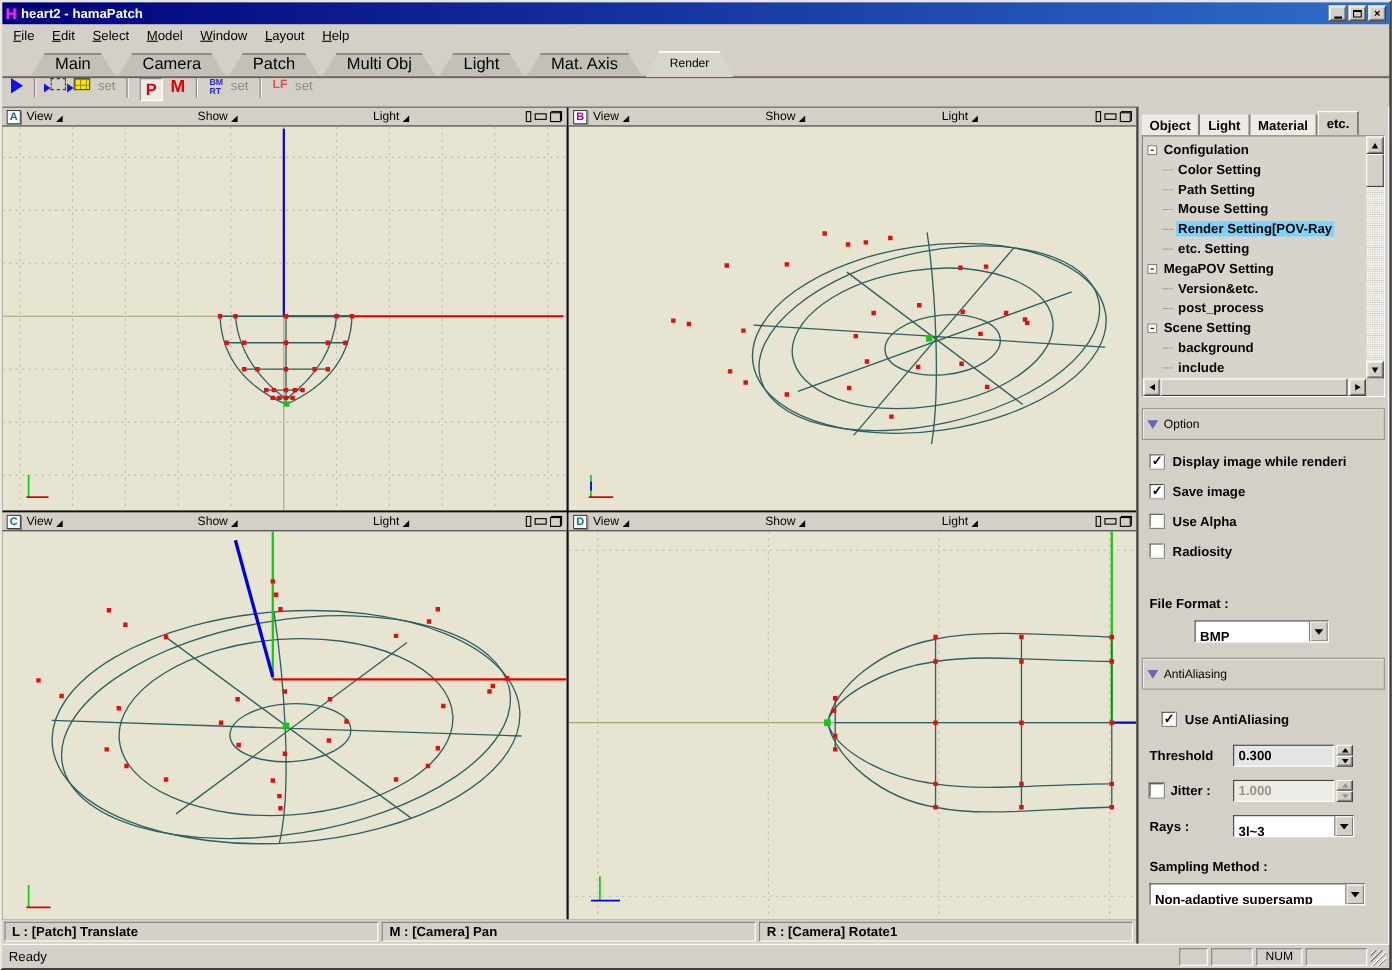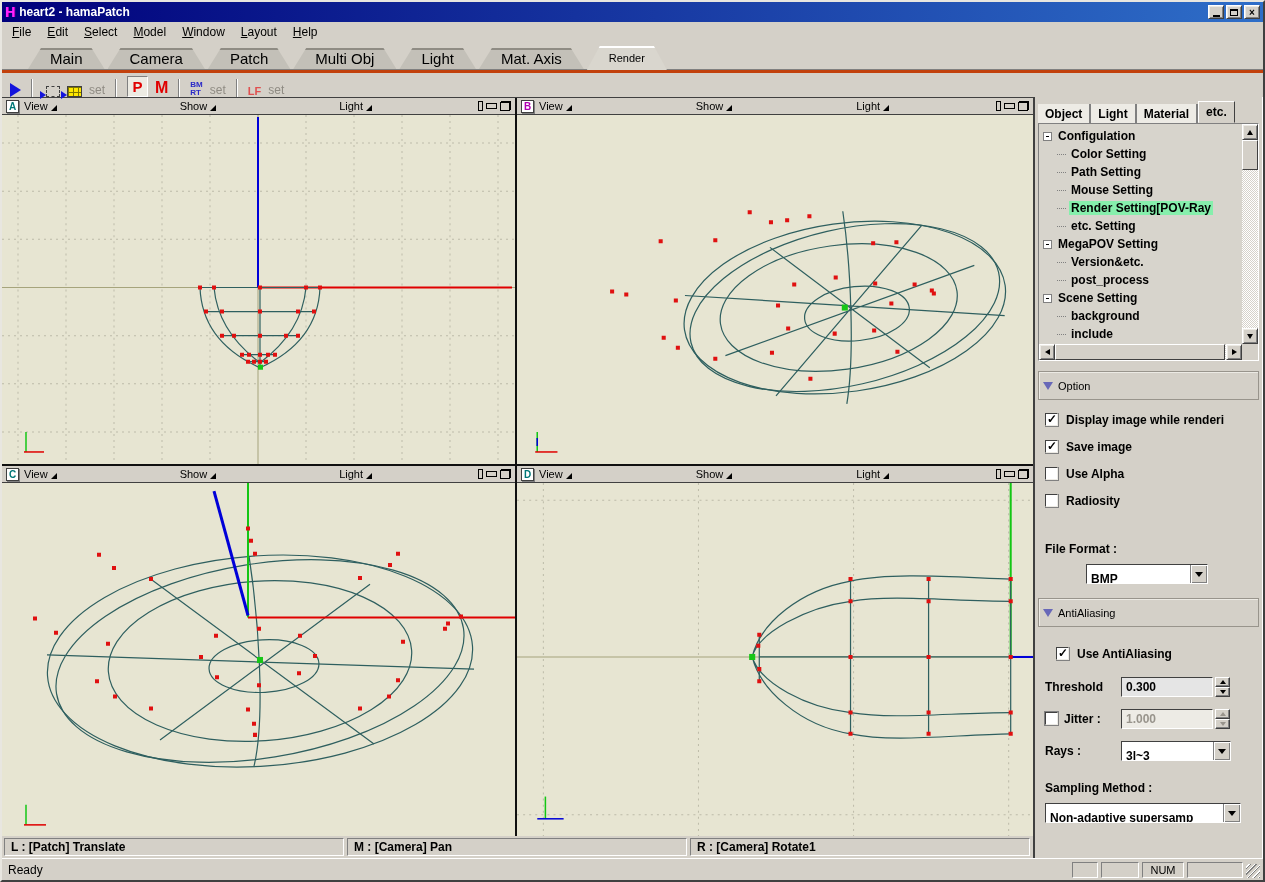--- a/index.html
+++ b/index.html
@@ -18,21 +18,21 @@
   .menubar{height:20px;display:flex;align-items:center;padding-left:2px;font-size:12px;flex:none}
   .menu-item{padding:2px 8px;color:#000}
   .menu-item u{text-decoration:underline}
 
   
   .tabrow{height:28px;display:flex;align-items:flex-end;padding-left:26px;flex:none;border-bottom:1px solid #808080;position:relative}
   .tab{height:21px;margin-right:3px;padding:0 22px;display:flex;align-items:center;font-size:15px;background:#C3C0B8;clip-path:polygon(13px 0,calc(100% - 13px) 0,100% 100%,0 100%);box-shadow:inset 0 2px 0 #8f8c84}
   .tab.active{height:24px;background:#D9D6CE;font-size:11px;box-shadow:inset 0 2px 0 #fff;margin-bottom:-1px;z-index:2}
 
   
-  .toolbar{height:27px;display:flex;align-items:flex-end;padding-left:8px;gap:7px;border-top:3px solid #c2410c;flex:none}
+  .toolbar{height:27px;display:flex;align-items:flex-start;padding-left:8px;gap:7px;border-top:1px solid #c2410c;flex:none}
   .tsep{width:2px;height:18px;border-left:1px solid #808080;border-right:1px solid #fff;margin:0 3px}
   .play-icon{width:0;height:0;border-left:11px solid #1414DC;border-top:7px solid transparent;border-bottom:7px solid transparent}
   .marquee-icon{width:14px;height:11px;border:1px dashed #404040;position:relative;margin-left:3px}
   .marquee-icon::before,.grid-icon::before{content:"";position:absolute;left:-7px;bottom:-3px;border-top:4px solid transparent;border-bottom:4px solid transparent;border-left:6px solid #1414DC}
   .grid-icon{width:15px;height:11px;border:1px solid #404040;position:relative;background-color:#FFE800;background-image:linear-gradient(#807800 1px,transparent 1px),linear-gradient(90deg,#807800 1px,transparent 1px);background-size:5px 5px}
   .tool-set{color:#8F8B83;font-size:12px}
   .p-button{width:21px;height:21px;background:#EDEBE3;border:1px solid;border-color:#808080 #fff #fff #808080;color:#E00000;font-weight:bold;font-size:15px;display:flex;align-items:center;justify-content:center}
   .m-button{color:#E00000;font-weight:bold;font-size:16px}
   .bmrt{color:#2A2AC8;font-weight:bold;font-size:8px;line-height:8px;letter-spacing:0}
   .lf-button{color:#E05050;font-weight:bold;font-size:11px}
@@ -69,21 +69,21 @@
   .rtab{height:19px;padding:1px 7px;background:#EDEBE5;border-right:2px solid #808080;display:flex;align-items:center}
   .rtab.active{height:22px;background:#D4D0C8;border:1px solid;border-color:#fff #404040 #D4D0C8 #fff;font-weight:bold}
   .treebox{height:238px;flex:none;border:1px solid;border-color:#808080 #fff #fff #808080;background:#D7D4CC;display:grid;grid-template-columns:1fr 16px;grid-template-rows:1fr 16px}
   .tree-scroll{overflow:hidden;padding:3px 0 0 4px;font-weight:bold;font-size:12px}
   .titem{height:18px;display:flex;align-items:center;white-space:nowrap}
   .titem.d1{padding-left:14px}
   .expander{width:9px;height:9px;border:1px solid #808080;background:#fff;margin-right:4px;position:relative;flex:none}
   .expander::after{content:"";position:absolute;left:2px;top:3px;width:3px;height:1px;background:#000}
   .dotline{width:9px;height:1px;border-bottom:1px dotted #808080;margin-right:3px;flex:none}
   .tlabel{padding:0 2px}
-  .tlabel.sel{background:#86efac}
+  .tlabel.sel{background:#7dd3fc}
   .vscroll{background-image:repeating-conic-gradient(#fff 0 25%,#D6D2CA 0 50%);background-size:2px 2px;display:flex;flex-direction:column}
   .hscroll{background-image:repeating-conic-gradient(#fff 0 25%,#D6D2CA 0 50%);background-size:2px 2px;display:flex}
   .sbtn{width:16px;height:16px;background:#D4D0C8;border:1px solid;border-color:#fff #404040 #404040 #fff;box-shadow:inset 1px 1px 0 #ECEAE4,inset -1px -1px 0 #808080;display:flex;align-items:center;justify-content:center;flex:none}
   .sthumb-v{width:16px;height:30px;background:#D4D0C8;border:1px solid;border-color:#fff #404040 #404040 #fff}
   .sthumb-h{width:170px;height:16px;background:#D4D0C8;border:1px solid;border-color:#fff #404040 #404040 #fff}
   .arr{width:0;height:0}
   .arr.up{border-left:3px solid transparent;border-right:3px solid transparent;border-bottom:5px solid #000}
   .arr.down{border-left:3px solid transparent;border-right:3px solid transparent;border-top:5px solid #000}
   .arr.left{border-top:3px solid transparent;border-bottom:3px solid transparent;border-right:5px solid #000}
   .arr.right{border-top:3px solid transparent;border-bottom:3px solid transparent;border-left:5px solid #000}

